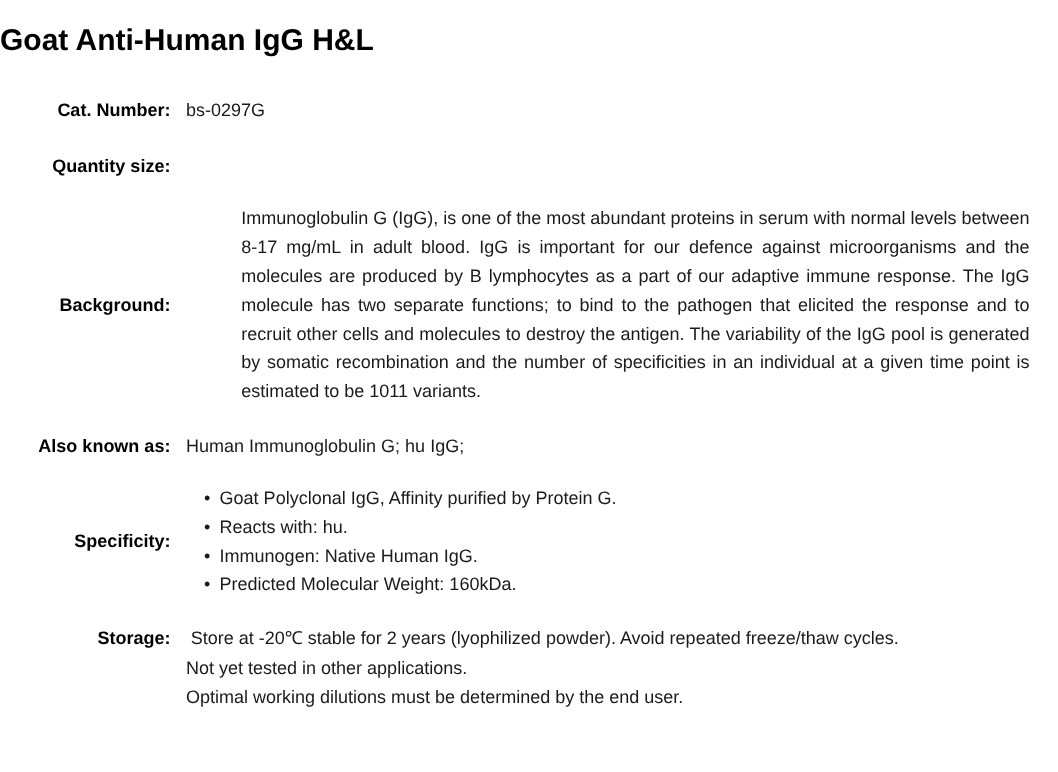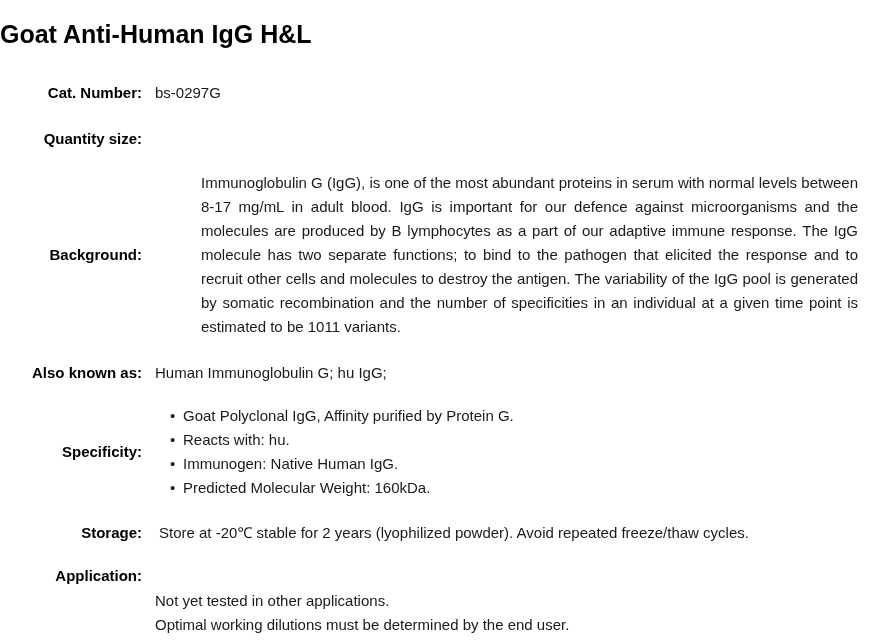--- a/index.html
+++ b/index.html
@@ -102,24 +102,20 @@
         <li><span class="bullet-marker">•</span><span>Predicted Molecular Weight: 160kDa.</span></li>
       </ul>
     </div>
   </div>
 
   <div class="row row-storage">
     <div class="label">Storage:</div>
     <div class="value storage-val">Store at -20℃ stable for 2 years (lyophilized powder). Avoid repeated freeze/thaw cycles.</div>
   </div>
 
-  <div class="row row-app">
-    <div class="label">Application:</div>
-    <div class="value"></div>
-  </div>
 
   <div class="row row-applines">
     <div class="label"></div>
     <div class="value">
       <div class="app-line">Not yet tested in other applications.</div>
       <div class="app-line">Optimal working dilutions must be determined by the end user.</div>
     </div>
   </div>
 
 </div>

